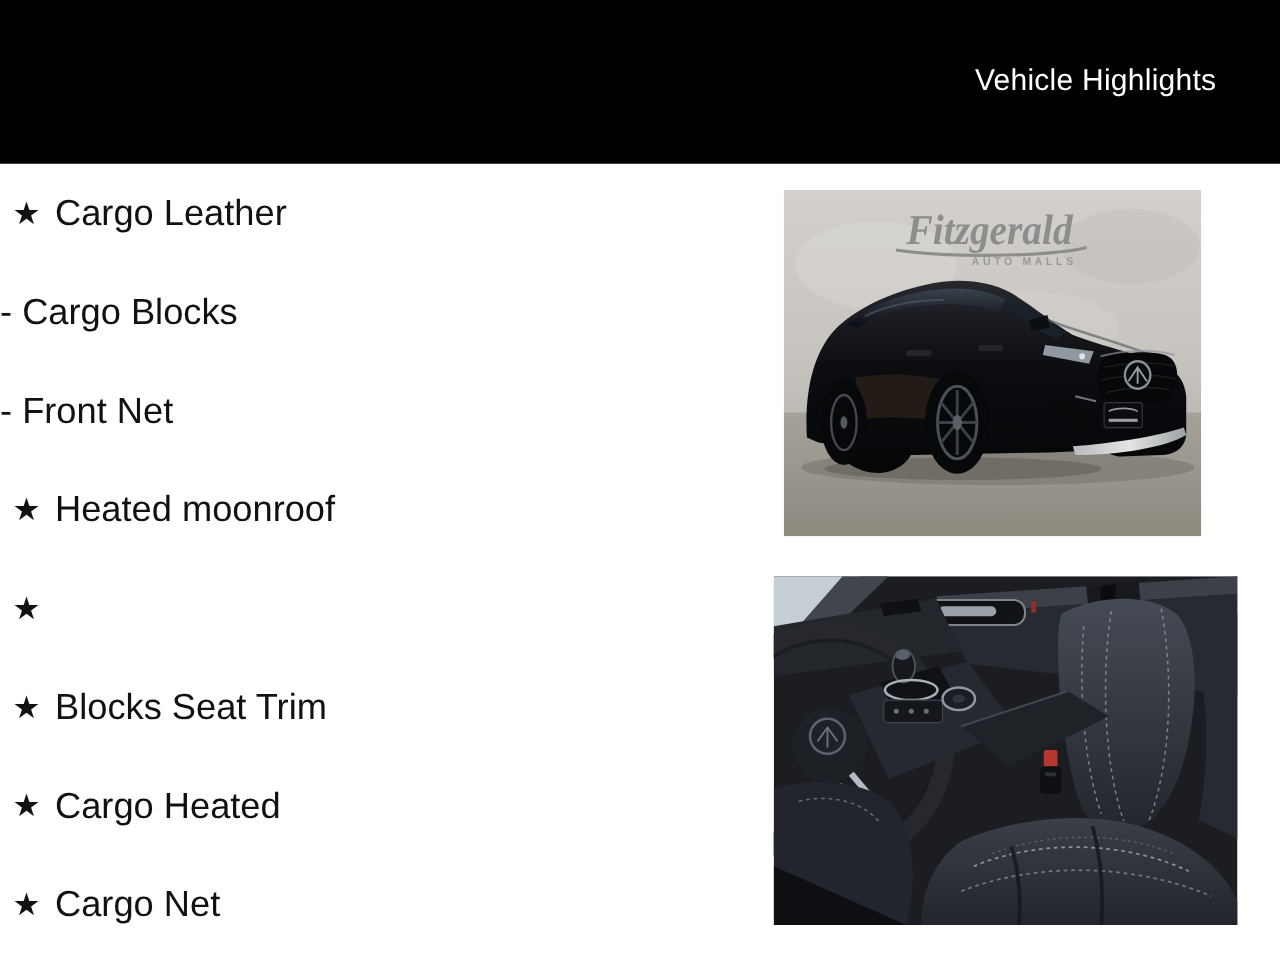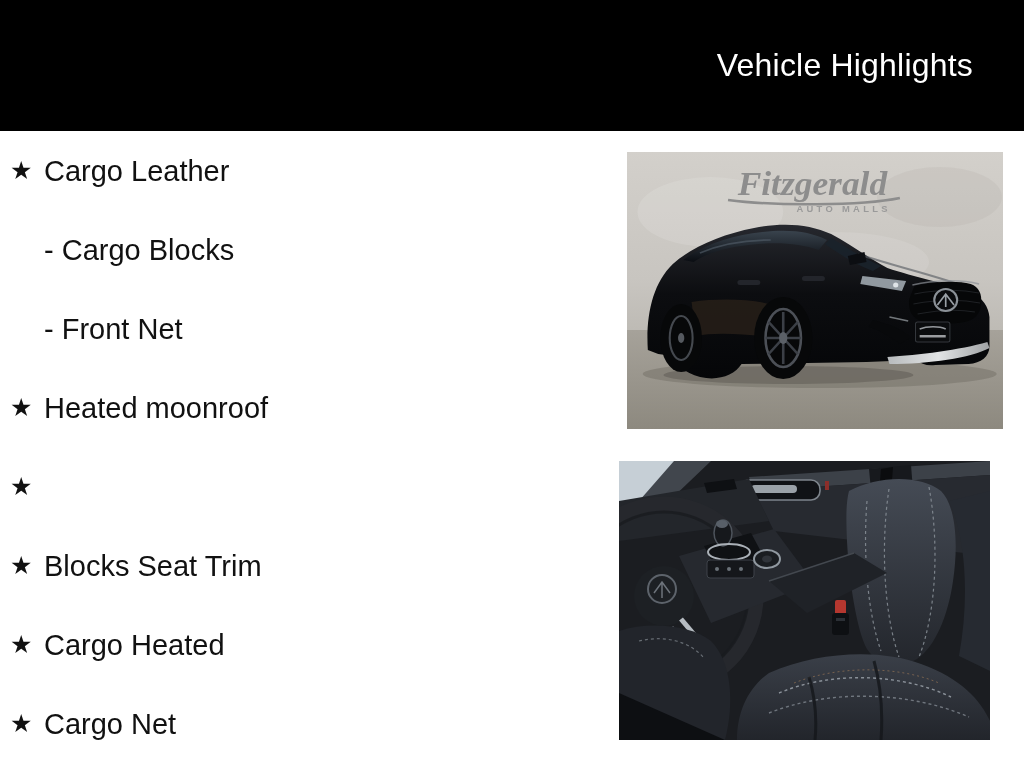--- a/index.html
+++ b/index.html
@@ -7,40 +7,40 @@
     width:1024px;height:768px;position:relative;overflow:hidden;
     background:#ffffff;font-family:"Liberation Sans",sans-serif;
   }
   
   .banner{
     position:absolute;left:0;top:0;width:1024px;height:131px;
     background:#000000;
   }
   .banner-title{
     position:absolute;top:49px;right:51px;
-    font-size:32px;line-height:32px;color:#ffffff;
+    font-size:24px;line-height:32px;color:#ffffff;
     letter-spacing:0.2px;white-space:nowrap;
   }
   
   .highlights{
     position:absolute;left:0;top:131px;width:600px;
     margin:0;padding:1px 0 0 0;list-style:none;
   }
   .highlights li{
     height:79px;display:flex;align-items:center;
     font-size:29px;color:#111111;white-space:nowrap;
   }
   .highlights li.main{padding-left:10px;}
-  .highlights li.sub{padding-left:44px;}
+  .highlights li.sub{}
   .star{
     display:inline-block;width:34px;font-size:25px;color:#111111;
     transform:translateY(-1px);
   }
   
-  .photo-exterior{position:absolute;left:627px;top:152px;width:376px;height:277px;}
+  .photo-exterior{position:absolute;left:627px;top:152px;width:334px;height:277px;}
   .photo-interior{position:absolute;left:619px;top:461px;width:371px;height:279px;}
   .photo-exterior svg,.photo-interior svg{display:block;width:100%;height:100%;}
   .logo-script{
     font-family:"Liberation Serif",serif;font-style:italic;font-weight:bold;
   }
   .logo-tag{
     font-family:"Liberation Sans",sans-serif;font-weight:bold;
   }
 </style>
 </head>

